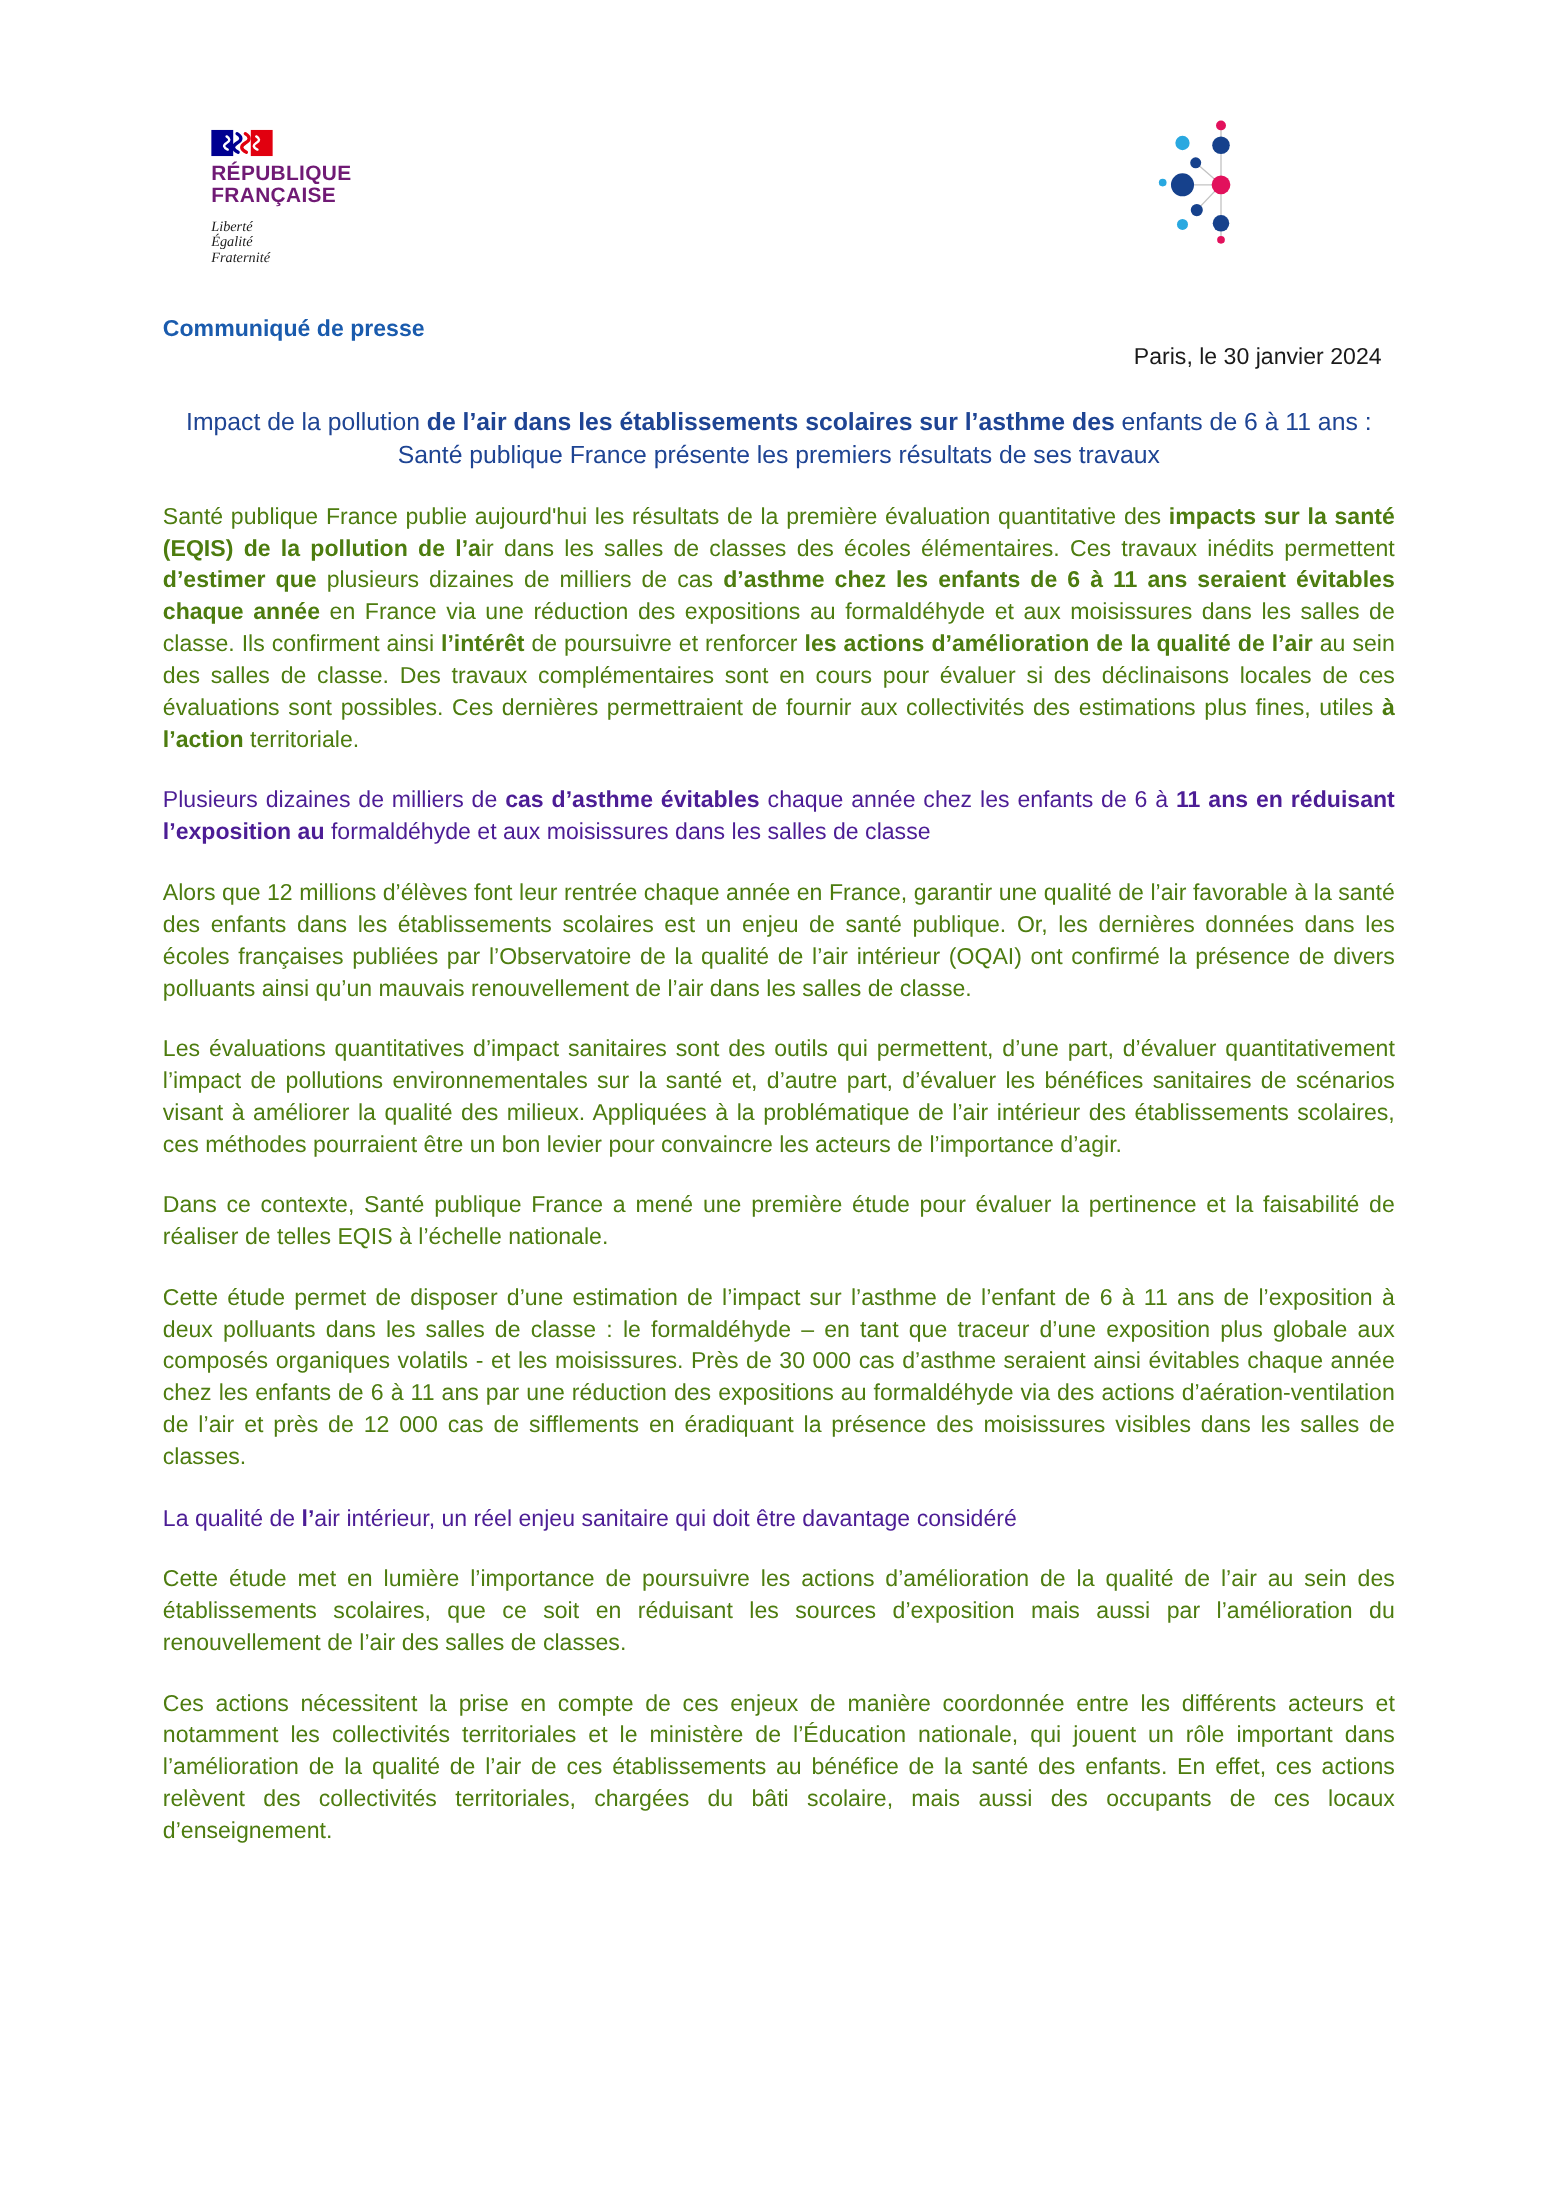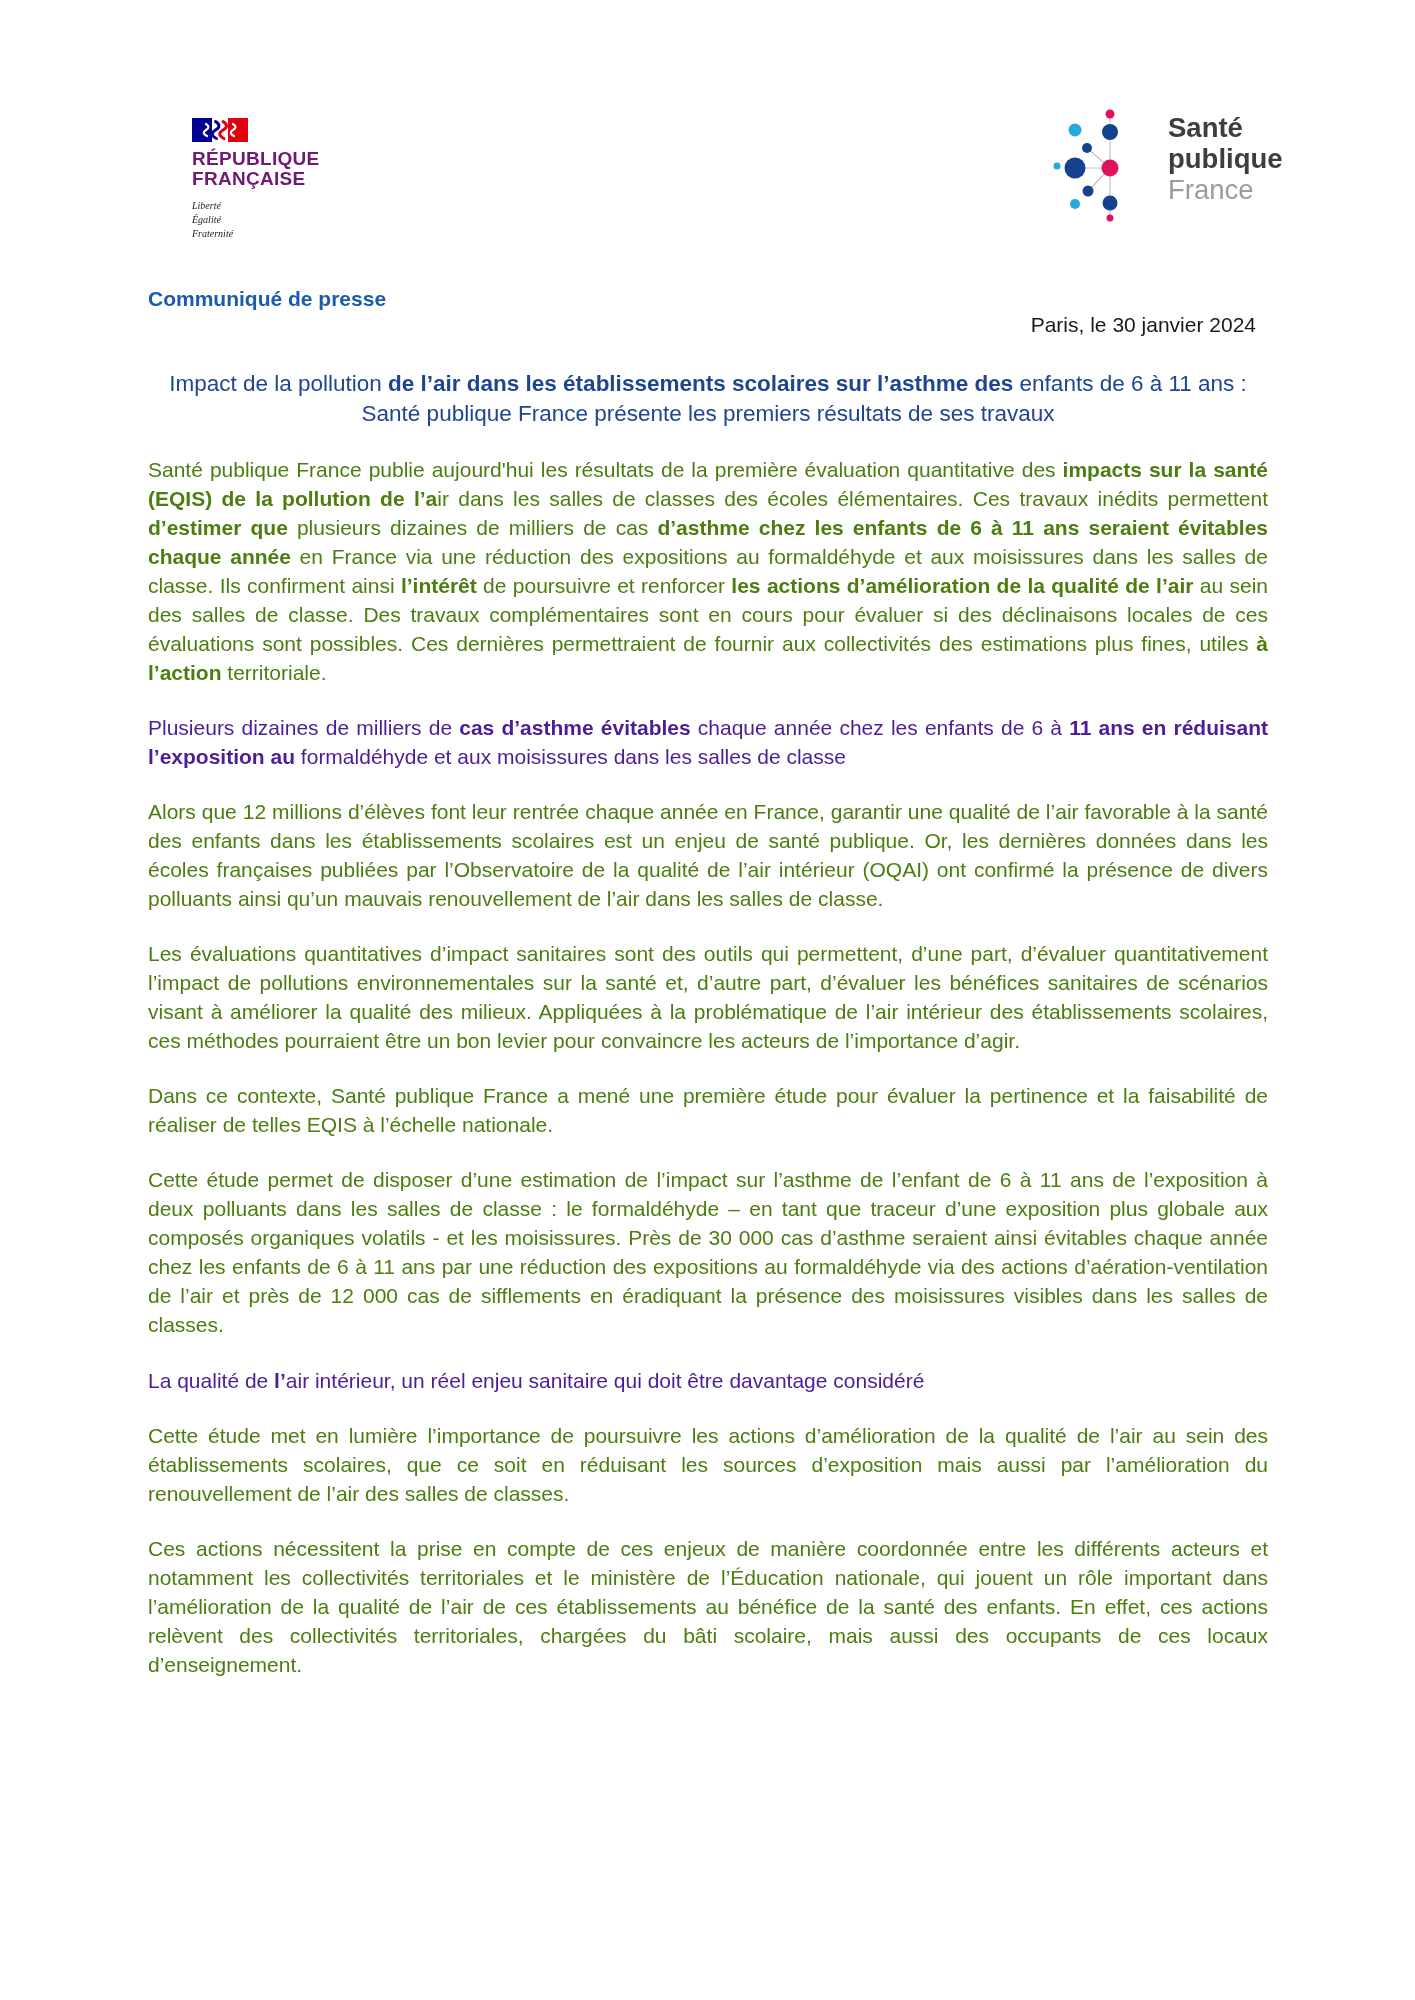--- a/index.html
+++ b/index.html
@@ -4,21 +4,21 @@
 <style>
   html,body{margin:0;padding:0;background:#ffffff;}
   .page{position:relative;width:1415px;height:2000px;background:#ffffff;overflow:hidden;
         font-family:"Liberation Sans","DejaVu Sans",sans-serif;color:#1a1a1a;}
 
   
   .rf-logo{position:absolute;left:192px;top:118px;}
   .rf-flag{display:block;width:56px;height:24px;}
   .rf-name{margin-top:7px;font-weight:bold;font-size:19px;line-height:20px;color:#701a75;letter-spacing:.3px;}
   .rf-motto{margin-top:10px;font-family:"Liberation Serif","DejaVu Serif",serif;font-style:italic;
-            font-size:10px;line-height:14px;color:#1a1a1a;}
+            font-size:13px;line-height:14px;color:#1a1a1a;}
 
   
   .spf-logo{position:absolute;left:1024px;top:96px;display:flex;align-items:flex-start;}
   .spf-dots{width:138px;height:134px;display:block;flex:0 0 auto;}
   .spf-text{margin-left:6px;padding-top:16px;font-size:27.5px;line-height:31px;white-space:nowrap;}
   .spf-text .t1,.spf-text .t2{font-weight:bold;color:#3e3e3d;}
   .spf-text .t3{color:#9b9b9a;font-weight:normal;}
 
   
   .content{position:absolute;left:148px;top:286px;width:1120px;}
@@ -68,25 +68,20 @@
       <circle cx="51" cy="34" r="6.5" fill="#29a8e0"></circle>
       <circle cx="63" cy="52" r="5" fill="#16418c"></circle>
       <circle cx="51" cy="72" r="10.5" fill="#16418c"></circle>
       <circle cx="33" cy="70" r="3.5" fill="#29a8e0"></circle>
       <circle cx="86" cy="72" r="8.5" fill="#e2115c"></circle>
       <circle cx="64" cy="95" r="5.5" fill="#16418c"></circle>
       <circle cx="86" cy="107" r="7.5" fill="#16418c"></circle>
       <circle cx="51" cy="108" r="5" fill="#29a8e0"></circle>
       <circle cx="86" cy="122" r="3.5" fill="#e2115c"></circle>
     </svg>
-    <div class="spf-text">
-      <div class="t1">Santé</div>
-      <div class="t2">publique</div>
-      <div class="t3">France</div>
-    </div>
   </div>
 
   <div class="content">
     <p class="kicker">Communiqué de presse</p>
     <p class="dateline">Paris, le 30 janvier 2024</p>
     <h1 class="title"><span>Impact de la pollution </span><span class="b">de l’air dans les établissements scolaires sur l’asthme des</span><span> enfants de 6 à 11 ans : Santé publique France présente les premiers résultats de ses travaux</span></h1>
     <div>
         <p class="paragraph"><span>Santé publique France publie aujourd'hui les résultats de la première évaluation quantitative des </span><span class="b">impacts sur la santé (EQIS) de la pollution de l’a</span><span>ir dans les salles de classes des écoles élémentaires. Ces travaux inédits permettent </span><span class="b">d’estimer que</span><span> plusieurs dizaines de milliers de cas </span><span class="b">d’asthme chez les enfants de 6 à 11 ans seraient évitables chaque année</span><span> en France via une réduction des expositions au formaldéhyde et aux moisissures dans les salles de classe. Ils confirment ainsi </span><span class="b">l’intérêt</span><span> de poursuivre et renforcer </span><span class="b">les actions d’amélioration de la qualité de l’air</span><span> au sein des salles de classe. Des travaux complémentaires sont en cours pour évaluer si des déclinaisons locales de ces évaluations sont possibles. Ces dernières permettraient de fournir aux collectivités des estimations plus fines, utiles </span><span class="b">à l’action</span><span> territoriale.</span></p>
         <p class="subheading"><span>Plusieurs dizaines de milliers de </span><span class="b">cas d’asthme évitables</span><span> chaque année chez les enfants de 6 à </span><span class="b">11 ans en réduisant l’exposition au</span><span> formaldéhyde et aux moisissures dans les salles de classe</span></p>
         <p class="paragraph"><span>Alors que 12 millions d’élèves font leur rentrée chaque année en France, garantir une qualité de l’air favorable à la santé des enfants dans les établissements scolaires est un enjeu de santé publique. Or, les dernières données dans les écoles françaises publiées par l’Observatoire de la qualité de l’air intérieur (OQAI) ont confirmé la présence de divers polluants ainsi qu’un mauvais renouvellement de l’air dans les salles de classe.</span></p>

